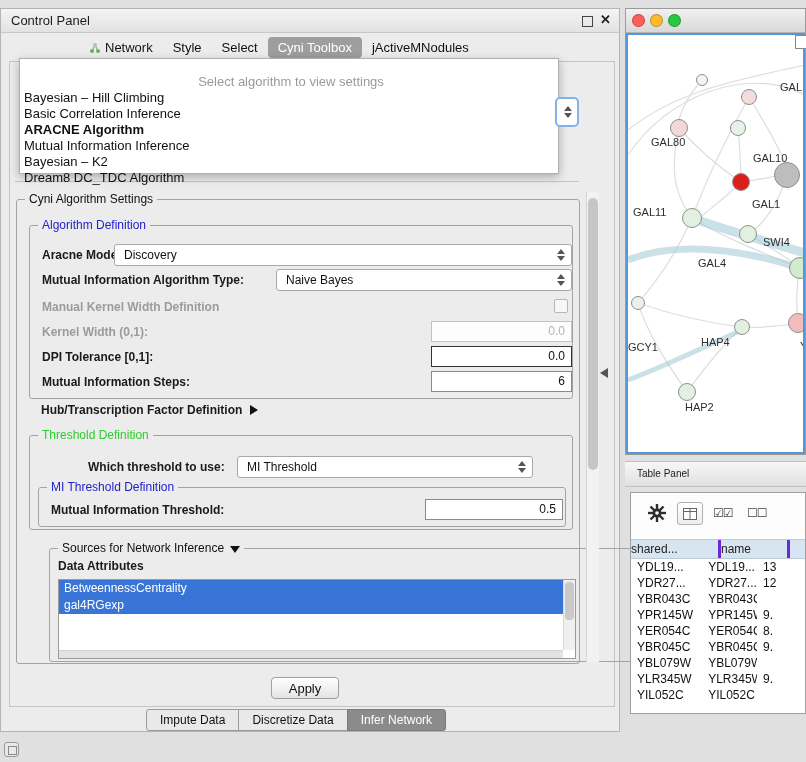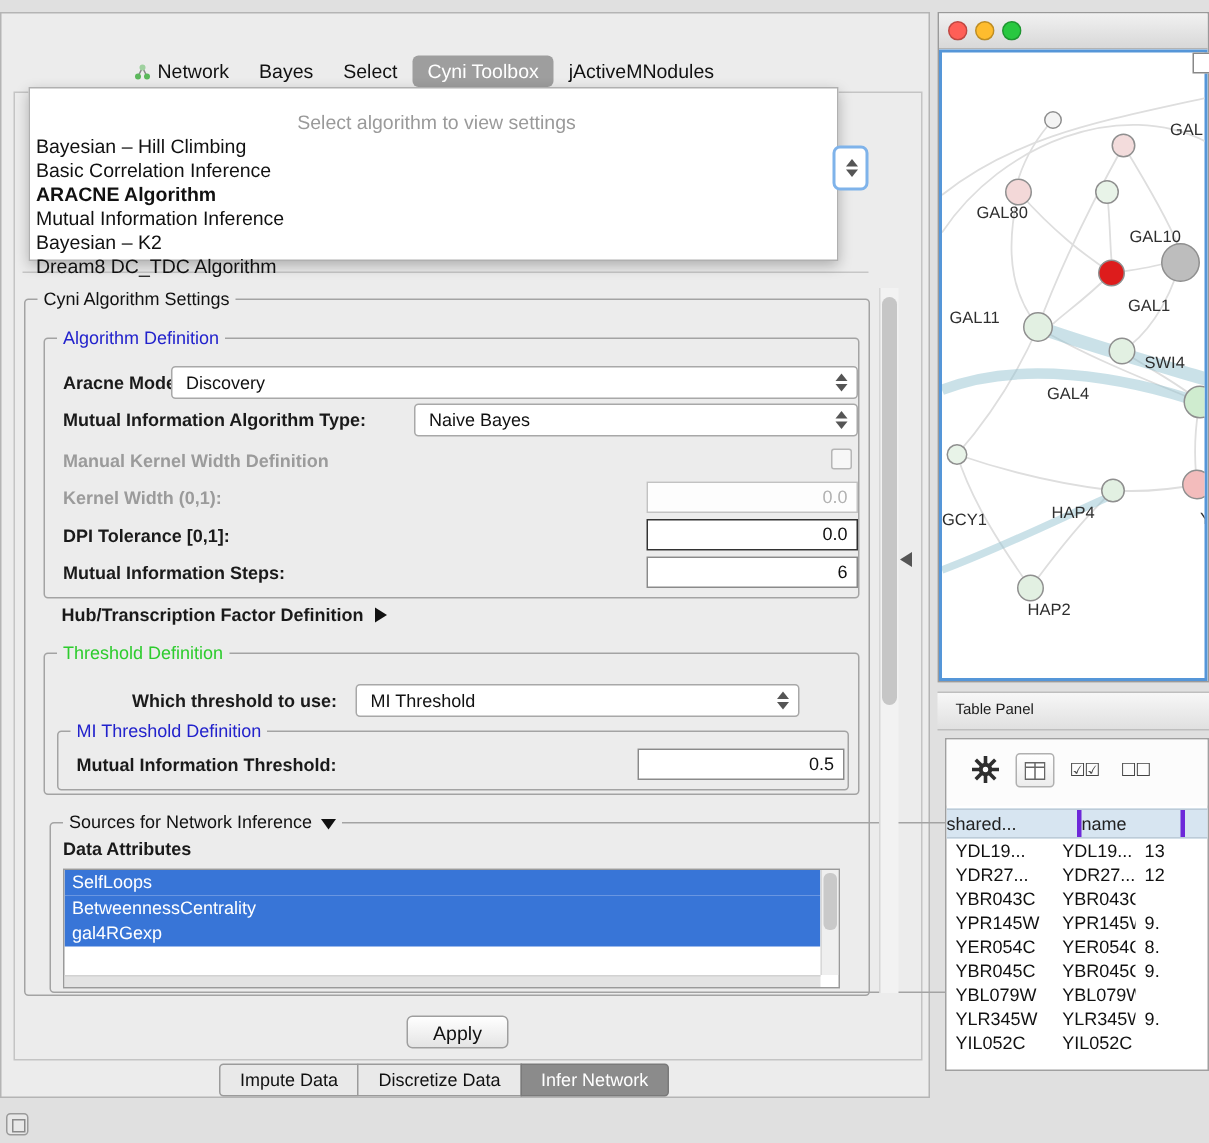--- a/index.html
+++ b/index.html
@@ -120,34 +120,39 @@
   .mini-icon{position:absolute;left:4px;top:742px;width:15px;height:15px;border:1px solid #9a9a9a;border-radius:3px;
              background:#e8e8e8;box-sizing:border-box;}
   .mini-icon::after{content:"";position:absolute;left:3px;top:3px;width:7px;height:7px;border:1px solid #8a8a8a;}
 </style>
 </head>
 <body>
 
 <div class="screen">
 
   <div class="cp-window">
+    <div class="cp-titlebar">
+      <span class="cp-title">Control Panel</span>
+      <span class="float-ico"></span>
+      <span class="close-ico">✕</span>
+    </div>
 
     <div class="tabbar">
       <span class="tab">
         <svg width="12" height="12" viewBox="0 0 12 12">
           <line x1="3" y1="9" x2="6" y2="3" stroke="#888" stroke-width="1"></line>
           <line x1="6" y1="3" x2="9" y2="9" stroke="#888" stroke-width="1"></line>
           <circle cx="3" cy="9" r="2" fill="#5cb85c"></circle>
           <circle cx="6" cy="3" r="2" fill="#9fd19f"></circle>
           <circle cx="9" cy="9" r="2" fill="#5cb85c"></circle>
         </svg>
         <span>Network</span>
       </span>
       <span class="tab">
-          <span>Bayes</span>
+          <span>Style</span>
         </span>
       <span class="tab">
           <span>Select</span>
         </span>
       <span class="tab selected">
           <span>Cyni Toolbox</span>
         </span>
       <span class="tab">
           <span>jActiveMNodules</span>
         </span>
@@ -199,27 +204,26 @@
             <span class="combo-arrows"></span>
           </div>
 
           <div class="group" style="left:8px;top:51px;width:528px;height:40px;">
             <span class="gtitle blue">MI Threshold Definition</span>
             <span class="flabel" style="left:12px;top:11px;">Mutual Information Threshold:</span>
             <div class="tfield" style="left:386px;top:11px;width:138px;">0.5</div>
           </div>
         </div>
 
-        <div class="group" style="left:16px;top:348px;width:624px;height:114px;">
+        <div class="group" style="left:32px;top:348px;width:624px;height:114px;">
           <span class="gtitle">
             <span>Sources for Network Inference</span><span class="tri-down"></span>
           </span>
           <span class="flabel" style="left:8px;top:6px;">Data Attributes</span>
           <div class="attr-list" style="left:8px;top:30px;width:518px;height:80px;">
-            <div class="attr-item selected">SelfLoops</div>
             <div class="attr-item selected">BetweennessCentrality</div>
             <div class="attr-item selected">gal4RGexp</div>
             <div class="list-vscroll">
                 <div class="thumb"></div>
               </div>
             <div class="list-hscroll"></div>
           </div>
         </div>
       </div>
 

